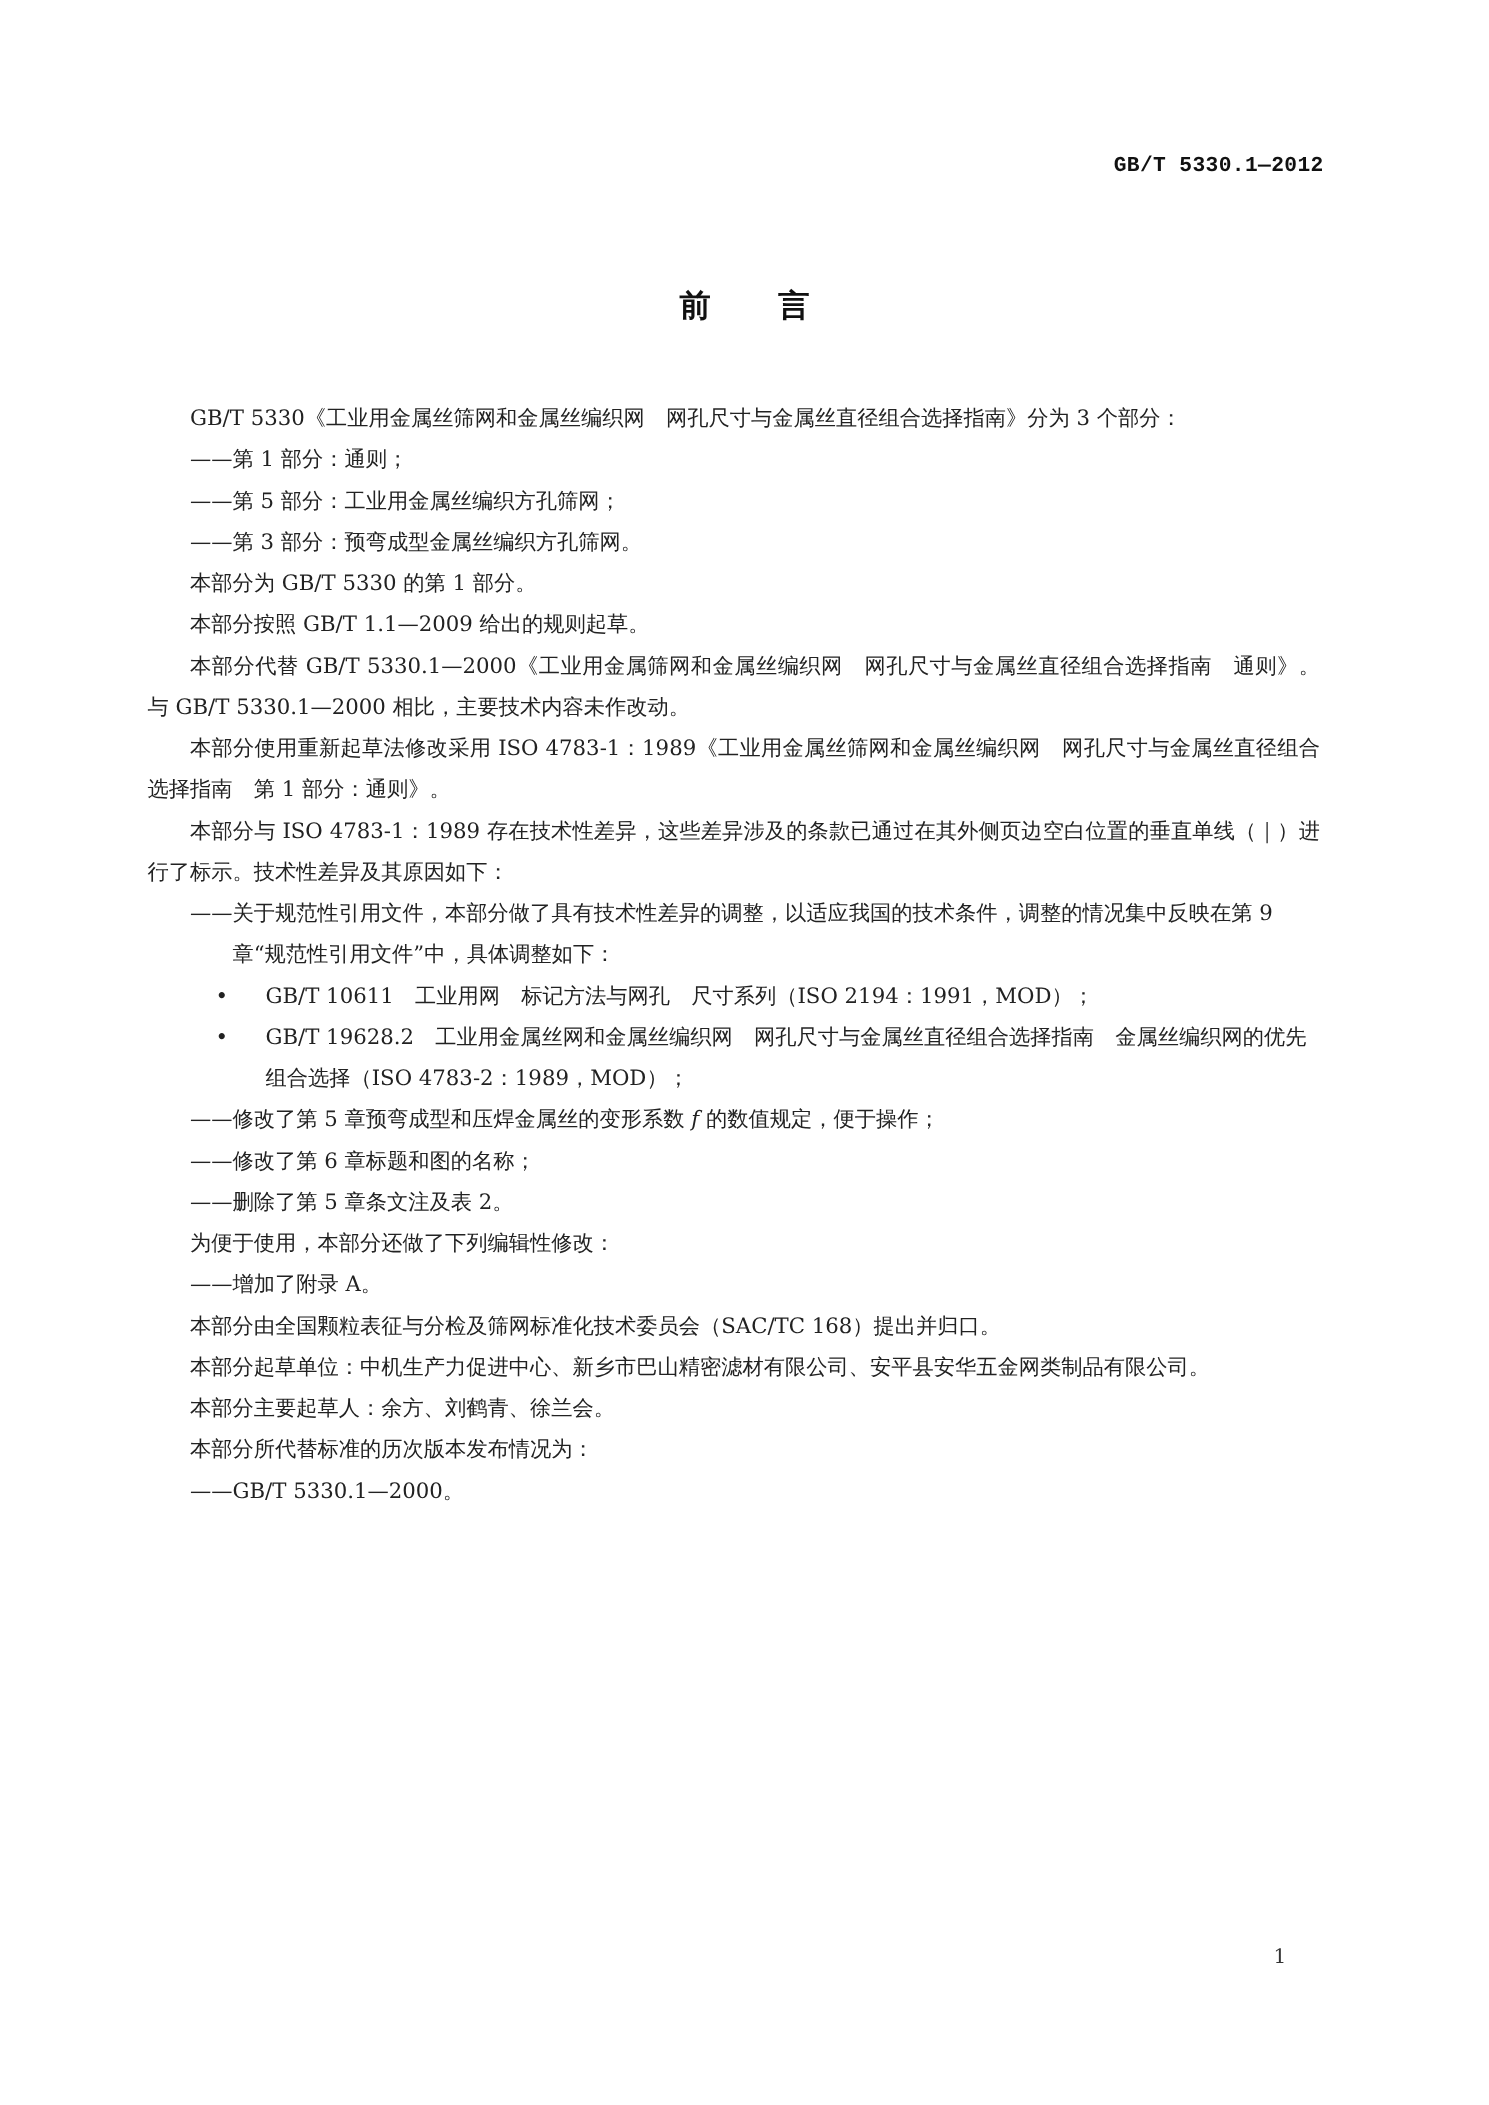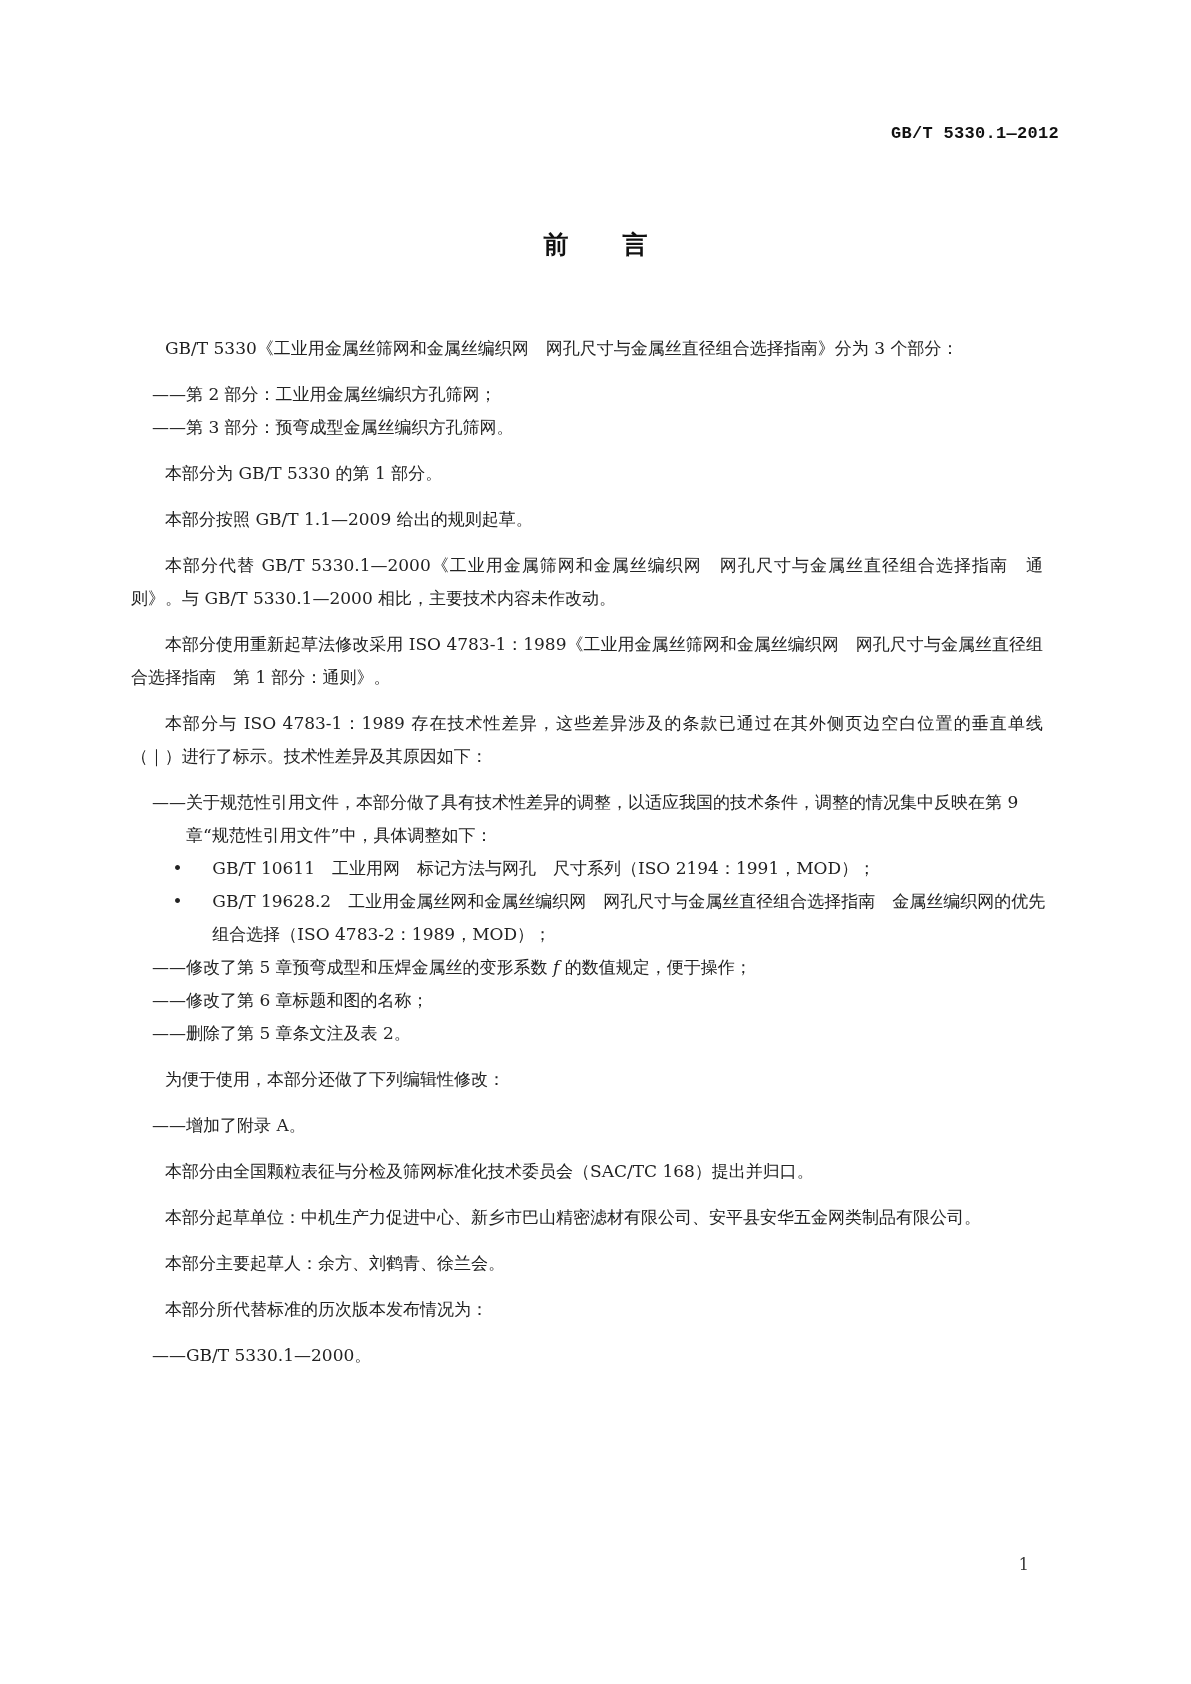--- a/index.html
+++ b/index.html
@@ -17,21 +17,21 @@
     position: absolute; top: 228px; left: 0; width: 1191px; text-align: center;
     font-family: Liberation Mono, monospace;
     font-size: 25px; font-weight: bold; color: #111; letter-spacing: 0;
   }
   .page-title span { display: inline-block; }
   .page-title .gap { width: 54px; }
   .body-text {
     position: absolute; top: 319px; left: 118px; width: 938px;
     font-size: 17px; line-height: 33px;
   }
-  .p { margin: 13px; text-indent: 2em; text-align: justify; }
+  .p { margin: 0; text-indent: 2em; text-align: justify; }
   .dash { margin: 0; padding-left: 4em; text-indent: -2em; }
   .bullet-item { margin: 0; padding-left: 5.55em; position: relative; }
   .bullet-item .dot {
     position: absolute; left: 3.2em; top: 0; font-size: 17px;
   }
   .page-num {
     position: absolute; top: 1555px; right: 162px;
     font-size: 16px; color: #333;
   }
   .f-italic { font-style: italic; }
@@ -40,21 +40,22 @@
 <body>
 
 <div class="std-number">GB/T 5330.1—2012</div>
 
 <div class="page-title">
   <span>前</span><span class="gap"></span><span>言</span>
 </div>
 
 <div class="body-text">
   <p class="p">GB/T 5330《工业用金属丝筛网和金属丝编织网　网孔尺寸与金属丝直径组合选择指南》分为 3 个部分：</p>
-  <p class="dash">——第 2 部分：工业用金属丝编织方孔筛网；</p>
+  <p class="dash">——第 1 部分：通则；</p>
+  <p class="dash">——第 5 部分：工业用金属丝编织方孔筛网；</p>
   <p class="dash">——第 3 部分：预弯成型金属丝编织方孔筛网。</p>
   <p class="p">本部分为 GB/T 5330 的第 1 部分。</p>
   <p class="p">本部分按照 GB/T 1.1—2009 给出的规则起草。</p>
   <p class="p">本部分代替 GB/T 5330.1—2000《工业用金属筛网和金属丝编织网　网孔尺寸与金属丝直径组合选择指南　通则》。与 GB/T 5330.1—2000 相比，主要技术内容未作改动。</p>
   <p class="p">本部分使用重新起草法修改采用 ISO 4783-1：1989《工业用金属丝筛网和金属丝编织网　网孔尺寸与金属丝直径组合选择指南　第 1 部分：通则》。</p>
   <p class="p">本部分与 ISO 4783-1：1989 存在技术性差异，这些差异涉及的条款已通过在其外侧页边空白位置的垂直单线（｜）进行了标示。技术性差异及其原因如下：</p>
   <p class="dash">——关于规范性引用文件，本部分做了具有技术性差异的调整，以适应我国的技术条件，调整的情况集中反映在第 9 章“规范性引用文件”中，具体调整如下：</p>
   <p class="bullet-item">
     <span class="dot">•</span>
     <span>GB/T 10611　工业用网　标记方法与网孔　尺寸系列（ISO 2194：1991，MOD）；</span>

